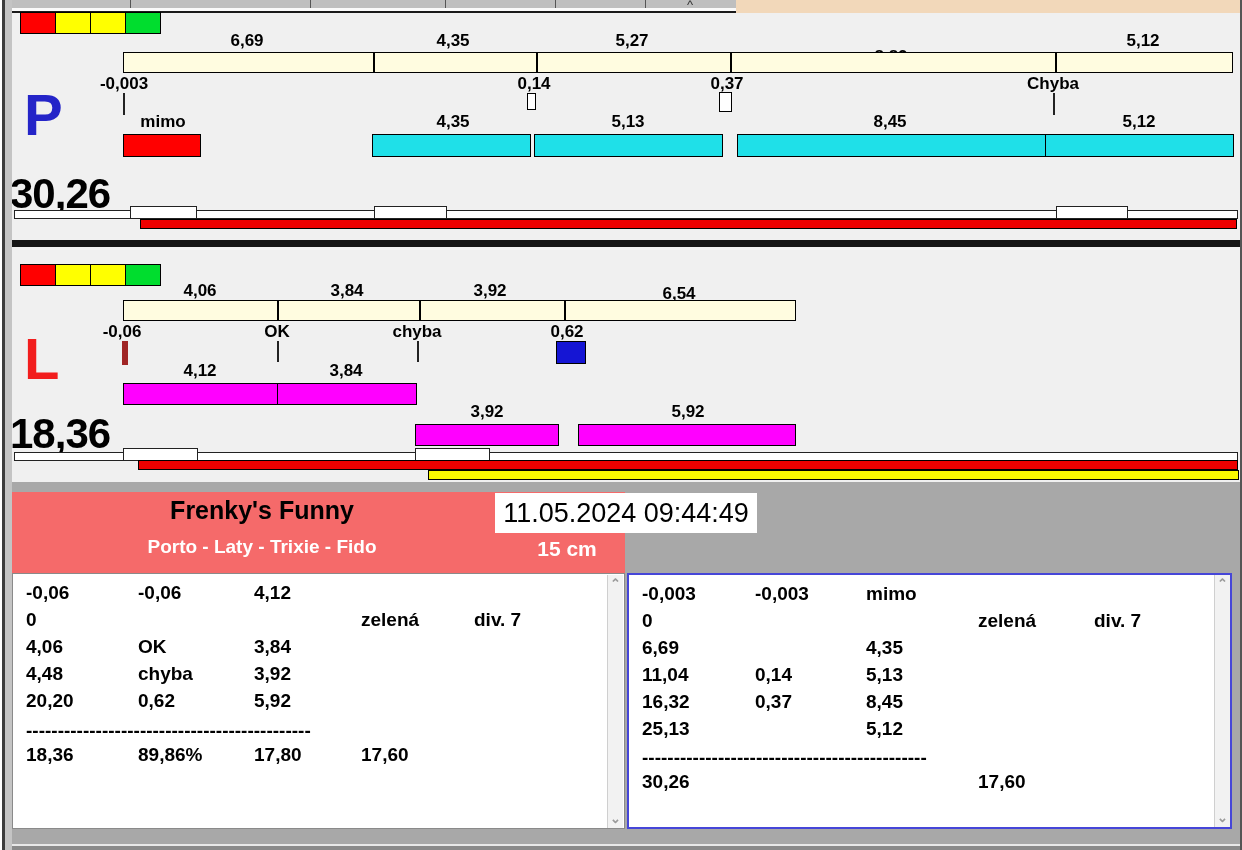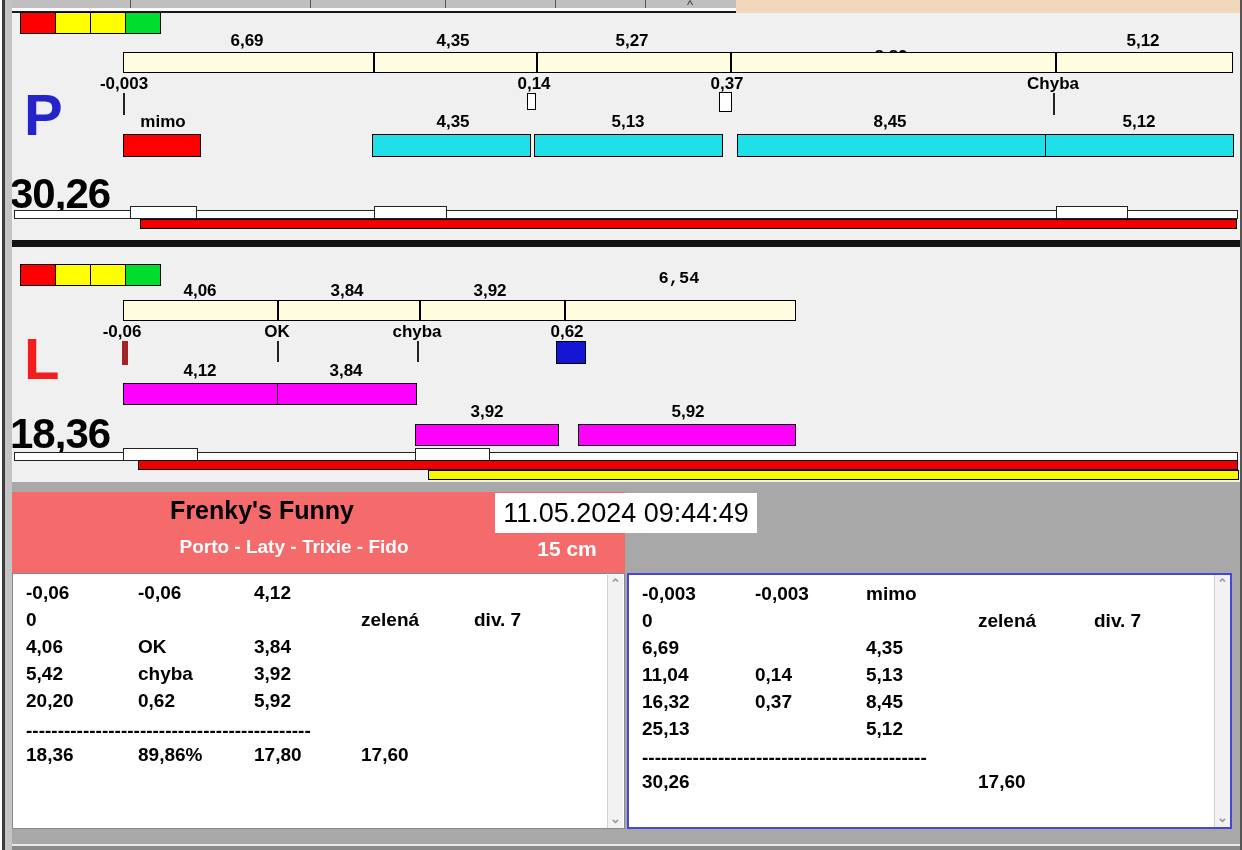--- a/index.html
+++ b/index.html
@@ -99,21 +99,21 @@
   <div class="abs" style="left:8px;top:240px;width:1234px;height:7px;background:#141414;"></div>
 
   <div class="sq" style="left:20px;top:264px;background:#ff0000;"></div>
   <div class="sq" style="left:55px;top:264px;background:#ffff00;"></div>
   <div class="sq" style="left:90px;top:264px;background:#ffff00;"></div>
   <div class="sq" style="left:125px;top:264px;background:#00dd2e;"></div>
 
   <div class="lbl" style="left:160px;top:281px;width:80px;">4,06</div>
   <div class="lbl" style="left:307px;top:281px;width:80px;">3,84</div>
   <div class="lbl" style="left:450px;top:281px;width:80px;">3,92</div>
-  <div class="lbl" style="left:639px;top:269px;width:80px;font-family:Liberation Mono, monospace;">6,54</div>
+  <div class="lbl" style="left:639px;top:284px;width:80px;">6,54</div>
 
   <div class="bar" style="left:123px;top:300px;width:673px;height:21px;background:#fffce0;">
     <div class="abs" style="left:153px;top:0;width:2px;height:100%;background:#000;"></div>
     <div class="abs" style="left:295px;top:0;width:2px;height:100%;background:#000;"></div>
     <div class="abs" style="left:440px;top:0;width:2px;height:100%;background:#000;"></div>
   </div>
 
   <div class="lbl" style="left:82px;top:322px;width:80px;">-0,06</div>
   <div class="lbl" style="left:237px;top:322px;width:80px;">OK</div>
   <div class="lbl" style="left:377px;top:322px;width:80px;">chyba</div>
@@ -141,21 +141,21 @@
   <div class="trackline" style="left:14px;top:452px;width:1224px;height:9px;"></div>
   <div class="trackbox" style="left:123px;top:448px;width:75px;height:13px;"></div>
   <div class="trackbox" style="left:415px;top:448px;width:75px;height:13px;"></div>
   <div class="bar" style="left:138px;top:460px;width:1100px;height:10px;background:#ee0000;"></div>
   <div class="bar" style="left:428px;top:470px;width:811px;height:10px;background:#f8f800;"></div>
 
   <div class="abs" style="left:0;top:482px;width:1242px;height:368px;background:#a8a8a8;"></div>
 
   <div class="hdr" style="left:12px;top:492px;width:613px;height:81px;background:#f56a6a;">
     <div class="title" style="left:0;top:4px;width:500px;">Frenky's Funny</div>
-    <div class="team" style="left:0;top:44px;width:500px;padding-left:32px;">Porto - Laty - Trixie - Fido</div>
+    <div class="team" style="left:0;top:44px;width:500px;">Porto - Laty - Trixie - Fido</div>
     <div class="cat" style="left:500px;top:45px;width:110px;">15 cm</div>
   </div>
 
 
   <div class="abs" style="left:495px;top:493px;width:262px;height:40px;background:#fff;">
     <div class="abs" style="left:0;top:5px;width:100%;text-align:center;font-size:27px;">11.05.2024 09:44:49</div>
   </div>
 
   <div class="content" style="left:12px;top:573px;width:613px;height:256px;border:1px solid #8a8a8a;">
     <div class="t-row" style="top:8px;left:0;width:100%;">
@@ -167,21 +167,21 @@
       <span class="c0">0</span>
         <span class="c3">zelená</span>
         <span class="c4">div. 7</span>
     </div>
     <div class="t-row" style="top:62px;left:0;width:100%;">
       <span class="c0">4,06</span>
         <span class="c1">OK</span>
         <span class="c2">3,84</span>
     </div>
     <div class="t-row" style="top:89px;left:0;width:100%;">
-      <span class="c0">5,42</span>
+      <span class="c0">4,48</span>
         <span class="c1">chyba</span>
         <span class="c2">3,92</span>
     </div>
     <div class="t-row" style="top:116px;left:0;width:100%;">
       <span class="c0">20,20</span>
         <span class="c1">0,62</span>
         <span class="c2">5,92</span>
     </div>
     <div class="t-row" style="top:146px;left:0;width:100%;">
       <span class="c0">---------------------------------------------</span>

